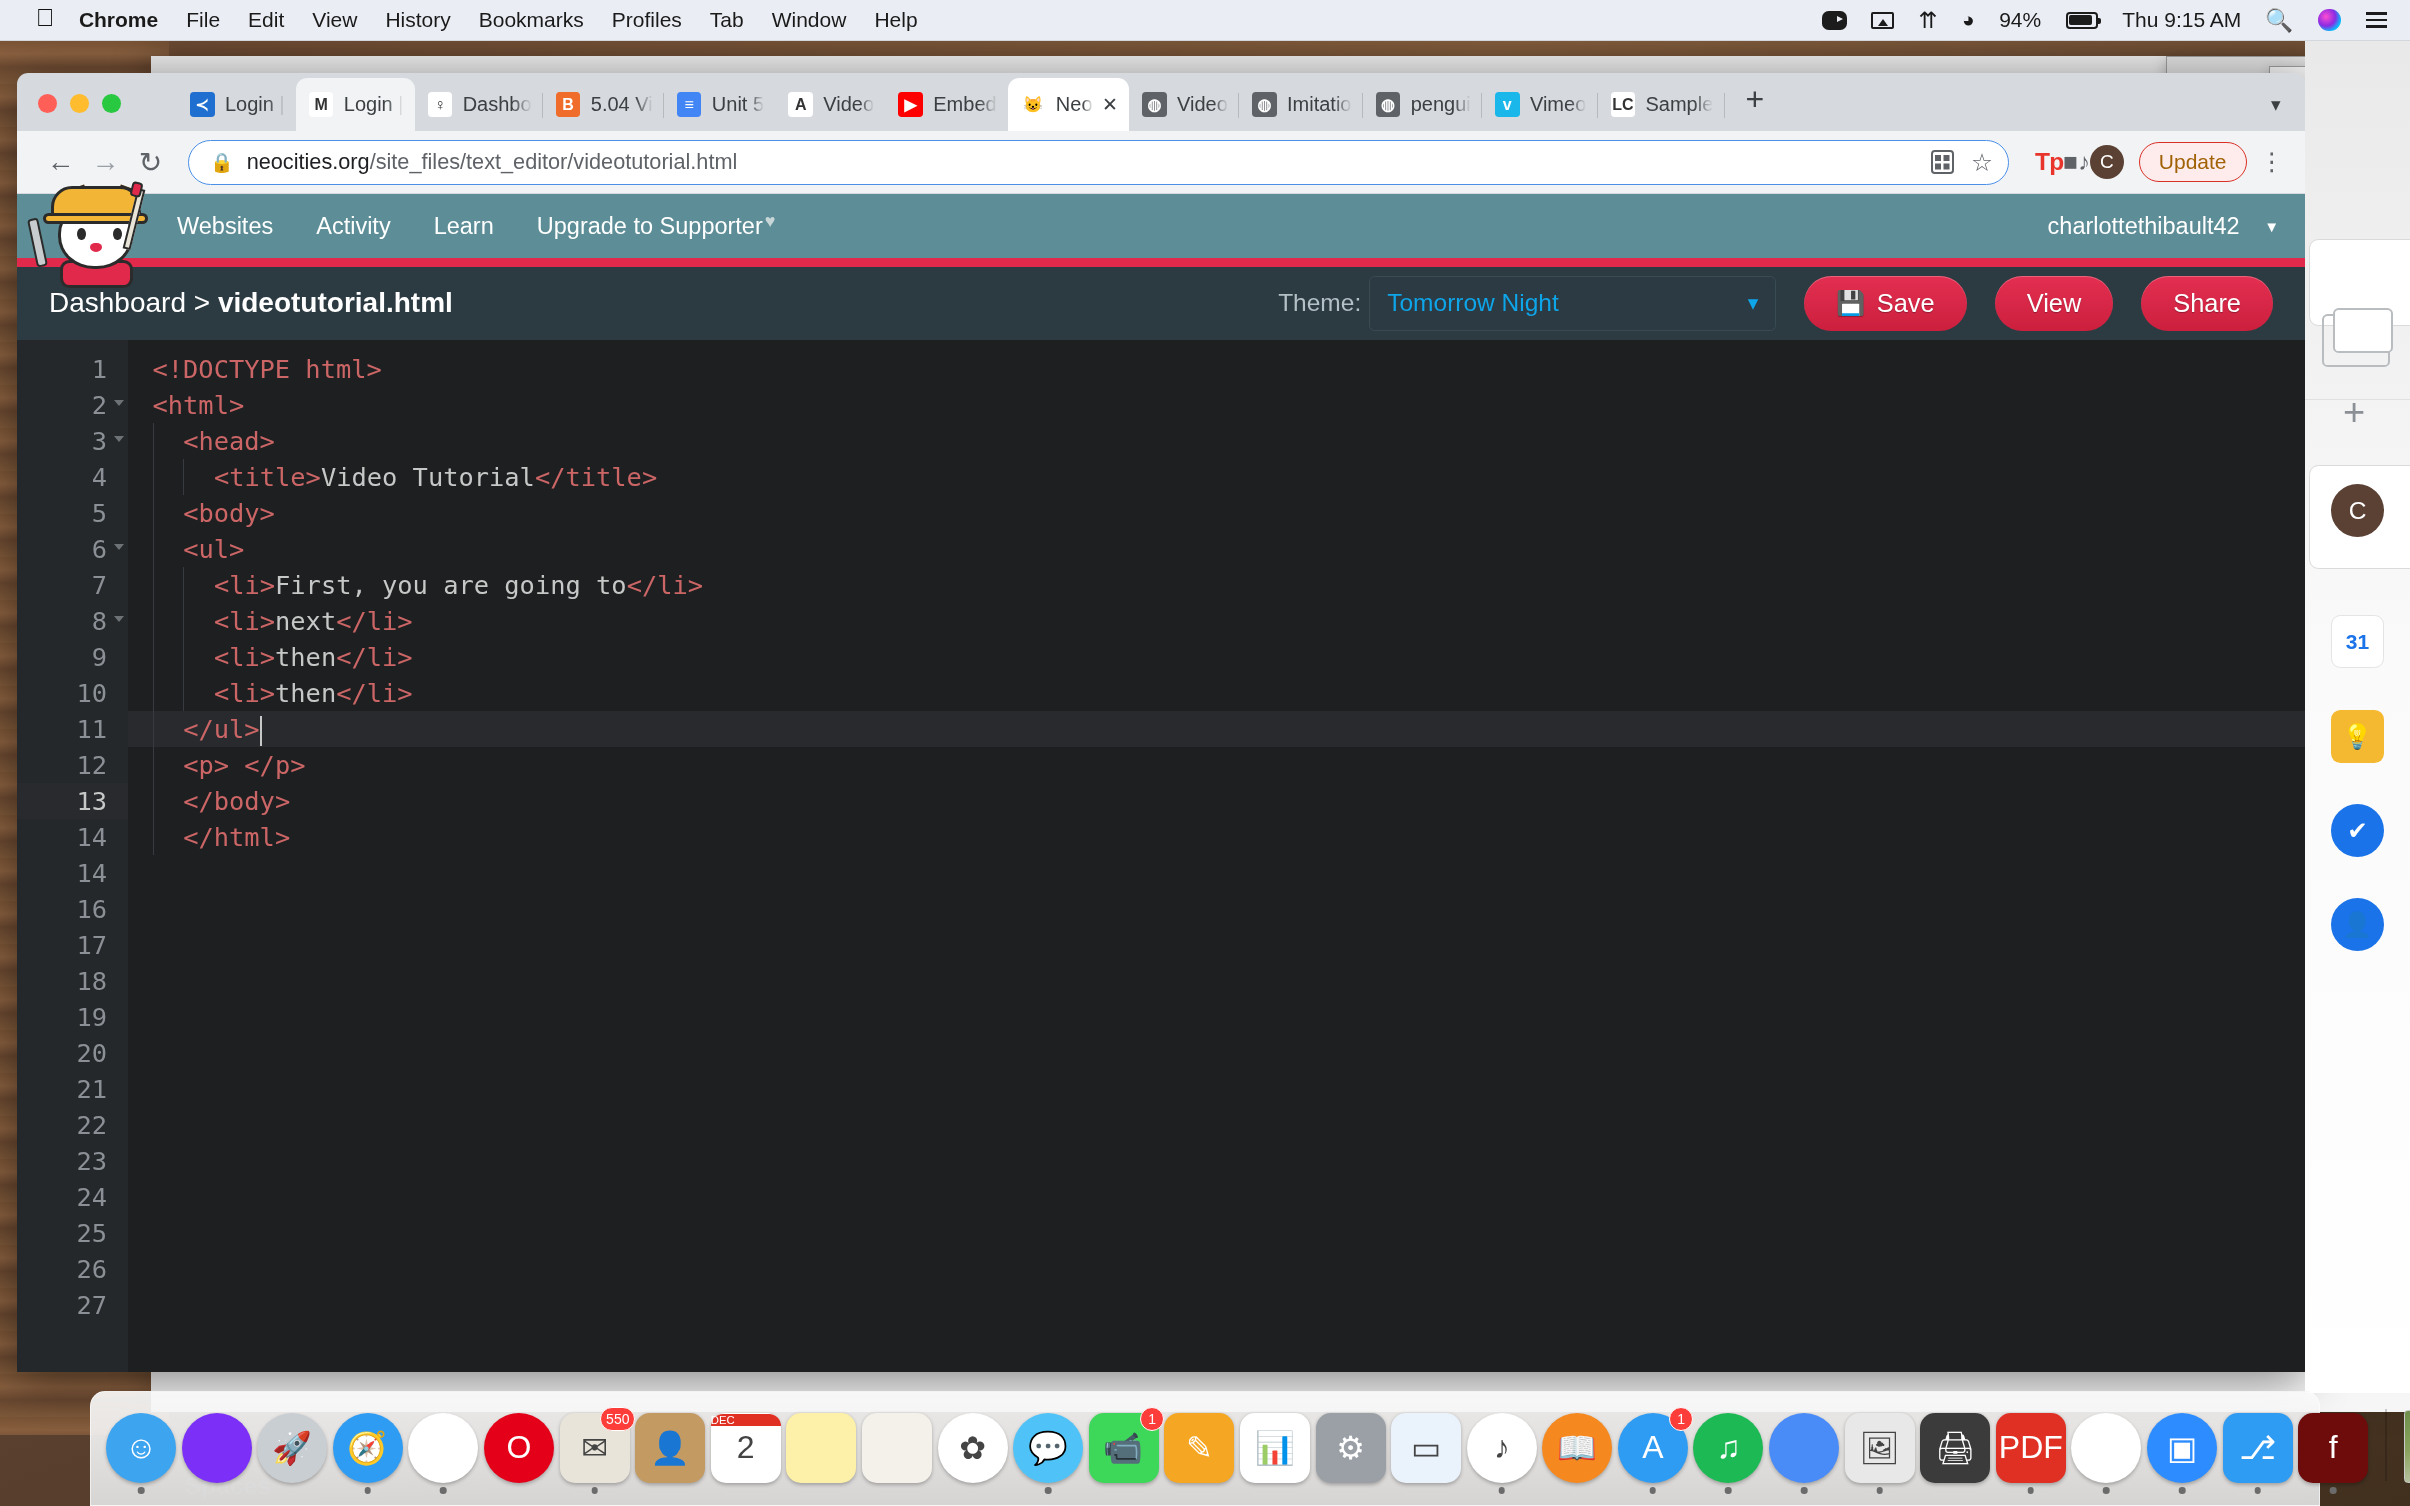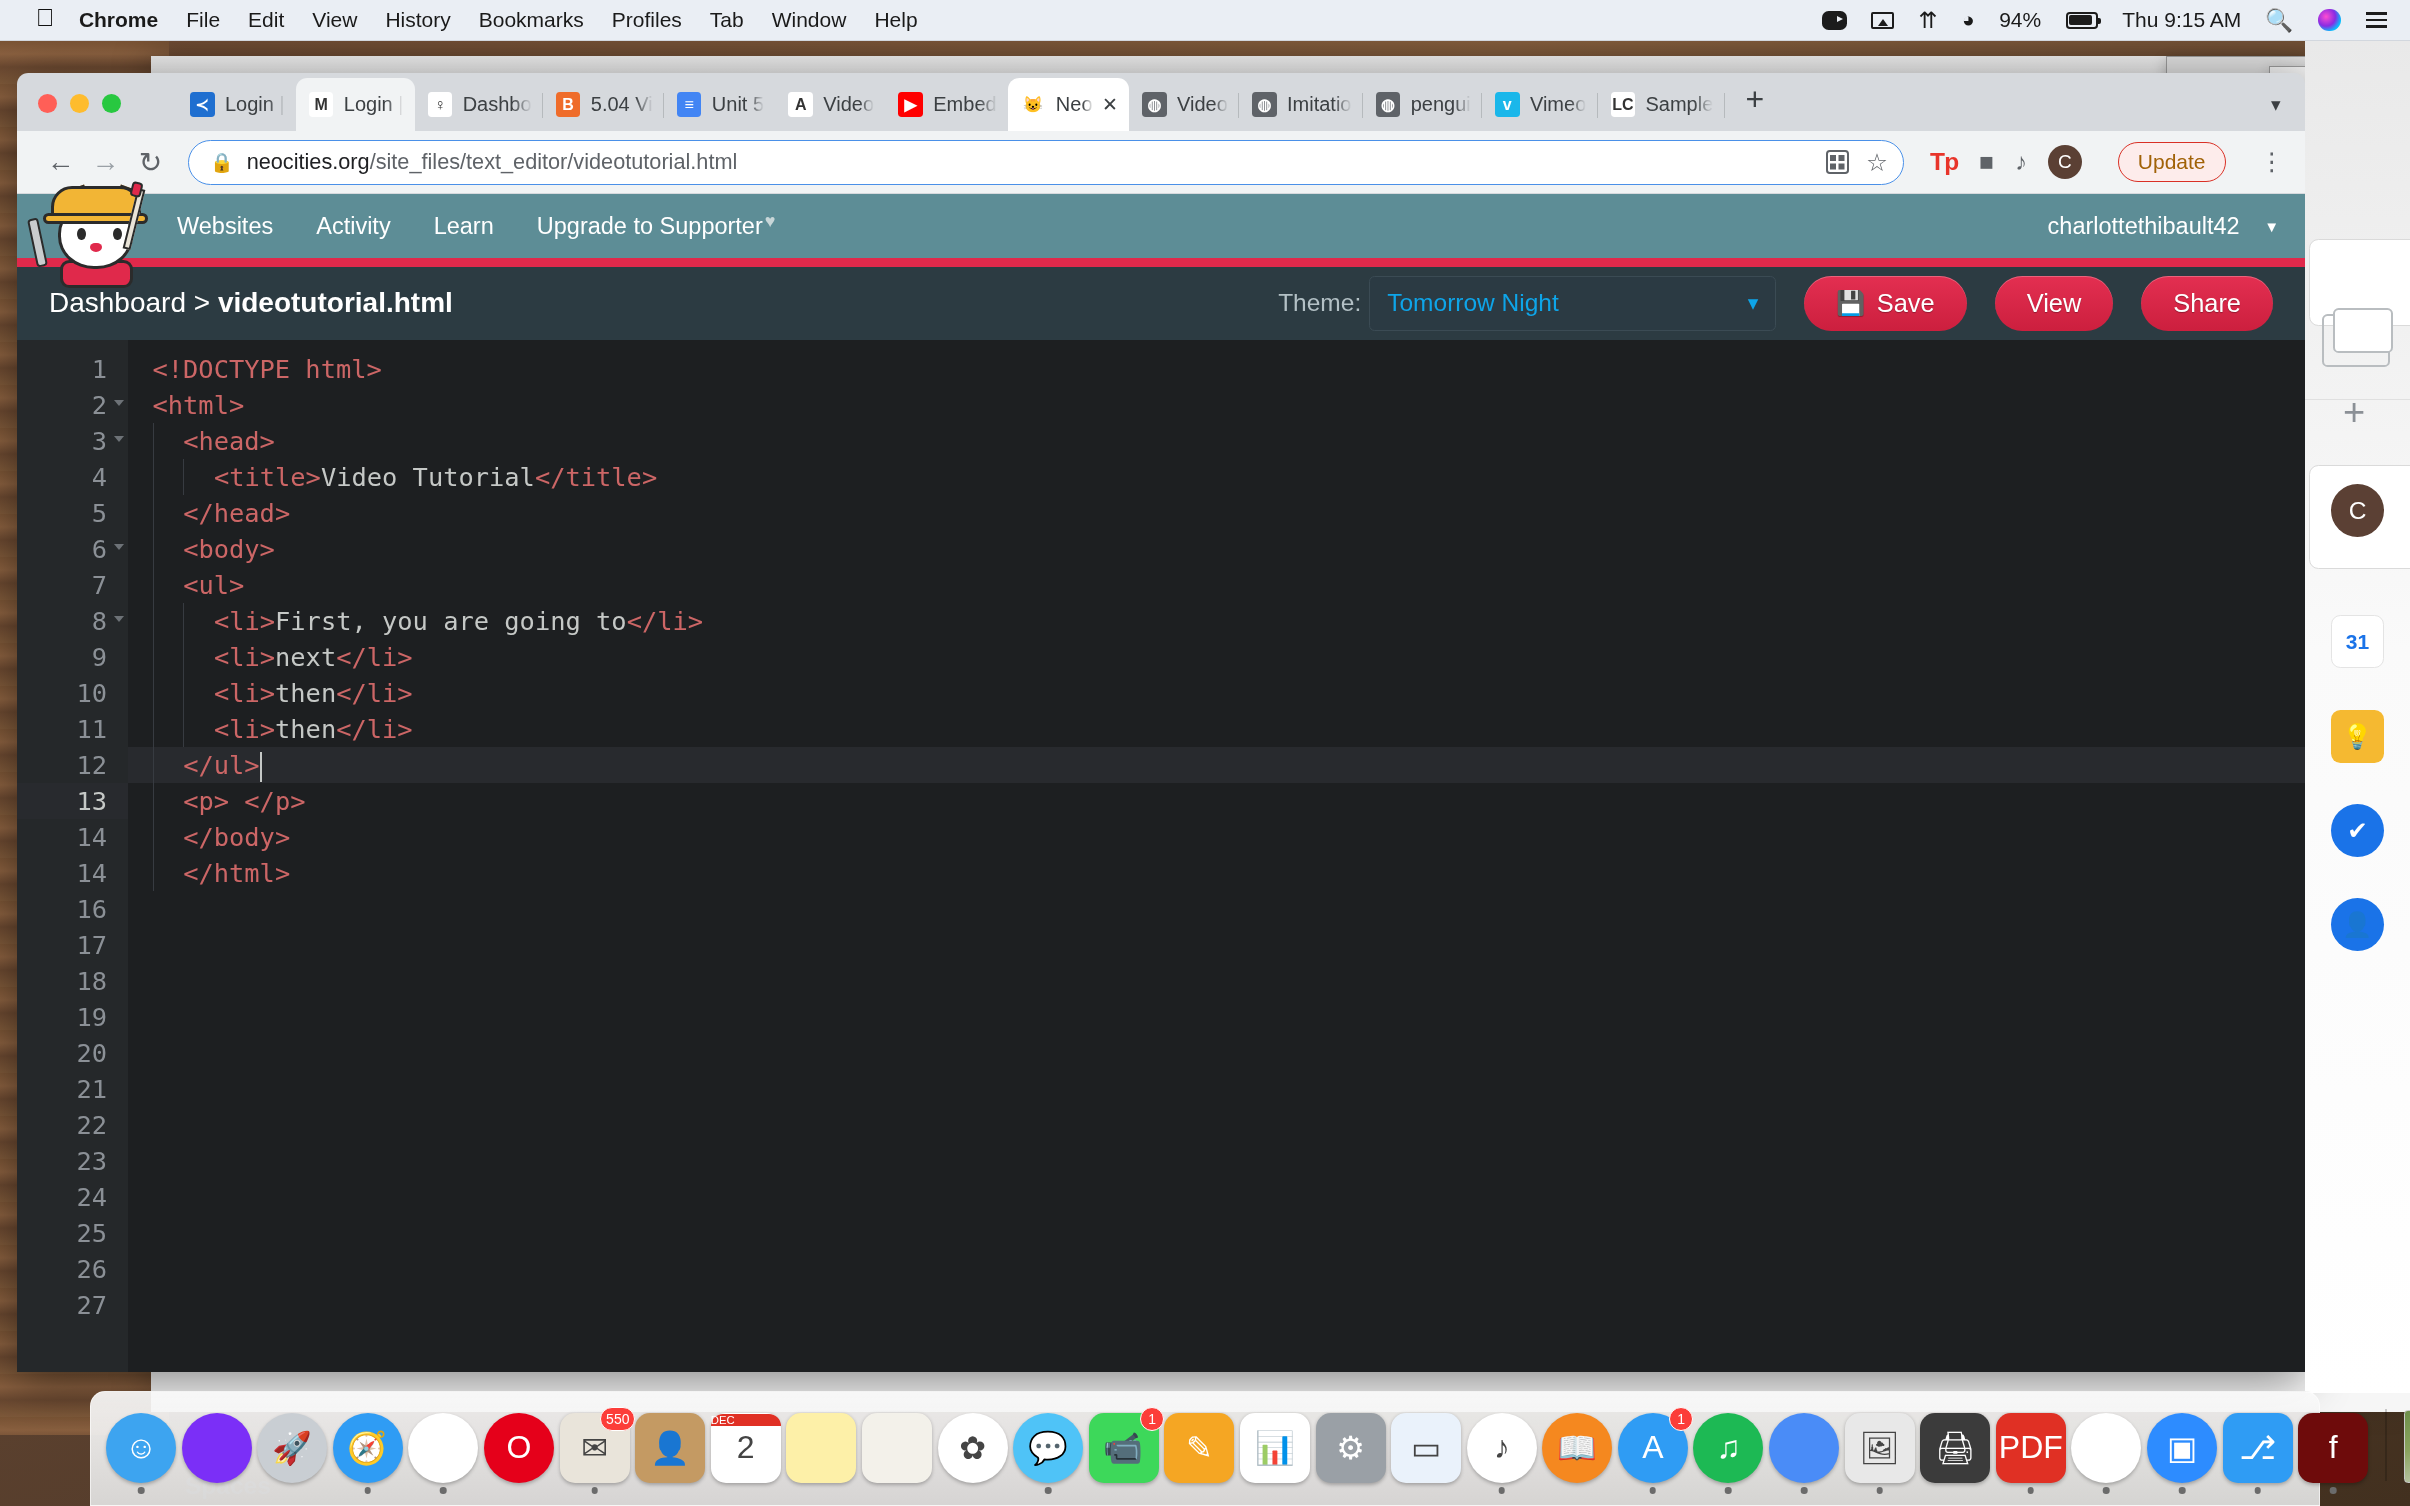--- a/index.html
+++ b/index.html
@@ -126,21 +126,21 @@
     display:flex; align-items:center; padding: 0 15px 0 21px;
     position: relative; min-width: 0;
   }
   .omnibox .lock { font-size: 19px; margin-right: 13px; color:#202124; }
   .omnibox .url { font-size: 21.7px; color:#5f6368; white-space: nowrap; overflow:hidden; }
   .omnibox .url b { color:#202124; font-weight: 500; }
   .omnibox .right-ic { margin-left: auto; display:flex; align-items:center; gap: 17px; padding-left: 13px;}
   .ic-qr{ width:23.5px;height:23.5px; border:2.4px solid #5f6368; border-radius:3.8px; position:relative;}
   .ic-qr::before{content:"";position:absolute;left:2.8px;top:2.8px;width:5.6px;height:5.6px;background:#5f6368;box-shadow:8.5px 0 0 #5f6368,0 8.5px 0 #5f6368,8.5px 8.5px 0 #5f6368;}
   .ic-star{ font-size:24.5px; color:#5f6368; }
-  .ext { margin-left: 13px; display:flex; align-items:center; gap: 21px; }
+  .ext { margin-left: 13px; display:flex; align-items:center; }
   .ic-tp{ font-size: 24.5px; font-weight: bold; color:#e8342a; letter-spacing:-0.9px;}
   .ic-puzzle{ font-size: 24.5px; color:#5f6368;}
   .ic-media{ font-size: 23.5px; color:#5f6368;}
   .avatar-c{ width:34px;height:34px;border-radius:50%;background:#5b4034;color:#fff;
     display:flex;align-items:center;justify-content:center;font-size:19px;}
   .update-btn{
     border:1.9px solid #d93025; color:#a16207; background:#fdeceb;
     border-radius:21px; height:40px; padding: 0 19px; display:flex; align-items:center;
     font-size: 21px; margin-left: 15px;
   }
@@ -490,21 +490,20 @@
           <div class="ln">24</div>
           <div class="ln">25</div>
           <div class="ln">26</div>
           <div class="ln">27</div>
         </div>
       <div id="code">
           <div class="cl"><span class="tg">&lt;!DOCTYPE html&gt;</span></div>
           <div class="cl"><span class="tg">&lt;html&gt;</span></div>
           <div class="cl"><span class="ind">&nbsp;&nbsp;</span><span class="tg">&lt;head&gt;</span></div>
           <div class="cl"><span class="ind">&nbsp;&nbsp;</span><span class="ind">&nbsp;&nbsp;</span><span class="tg">&lt;title&gt;</span><span class="tx">Video Tutorial</span><span class="tg">&lt;/title&gt;</span></div>
-          <div class="cl"><span class="ind">&nbsp;&nbsp;</span><span class="tg">&lt;/head&gt;</span></div>
           <div class="cl"><span class="ind">&nbsp;&nbsp;</span><span class="tg">&lt;body&gt;</span></div>
           <div class="cl"><span class="ind">&nbsp;&nbsp;</span><span class="tg">&lt;ul&gt;</span></div>
           <div class="cl"><span class="ind">&nbsp;&nbsp;</span><span class="ind">&nbsp;&nbsp;</span><span class="tg">&lt;li&gt;</span><span class="tx">First, you are going to</span><span class="tg">&lt;/li&gt;</span></div>
           <div class="cl"><span class="ind">&nbsp;&nbsp;</span><span class="ind">&nbsp;&nbsp;</span><span class="tg">&lt;li&gt;</span><span class="tx">next</span><span class="tg">&lt;/li&gt;</span></div>
           <div class="cl"><span class="ind">&nbsp;&nbsp;</span><span class="ind">&nbsp;&nbsp;</span><span class="tg">&lt;li&gt;</span><span class="tx">then</span><span class="tg">&lt;/li&gt;</span></div>
           <div class="cl"><span class="ind">&nbsp;&nbsp;</span><span class="ind">&nbsp;&nbsp;</span><span class="tg">&lt;li&gt;</span><span class="tx">then</span><span class="tg">&lt;/li&gt;</span></div>
           <div class="cl act"><span class="ind">&nbsp;&nbsp;</span><span class="tg">&lt;/ul&gt;</span><span id="caret" style="position: relative; display: inline-block; vertical-align: middle;"></span></div>
           <div class="cl"><span class="ind">&nbsp;&nbsp;</span><span class="tg">&lt;p&gt; &lt;/p&gt;</span></div>
           <div class="cl"><span class="ind">&nbsp;&nbsp;</span><span class="tg">&lt;/body&gt;</span></div>
           <div class="cl"><span class="ind">&nbsp;&nbsp;</span><span class="tg">&lt;/html&gt;</span></div>

